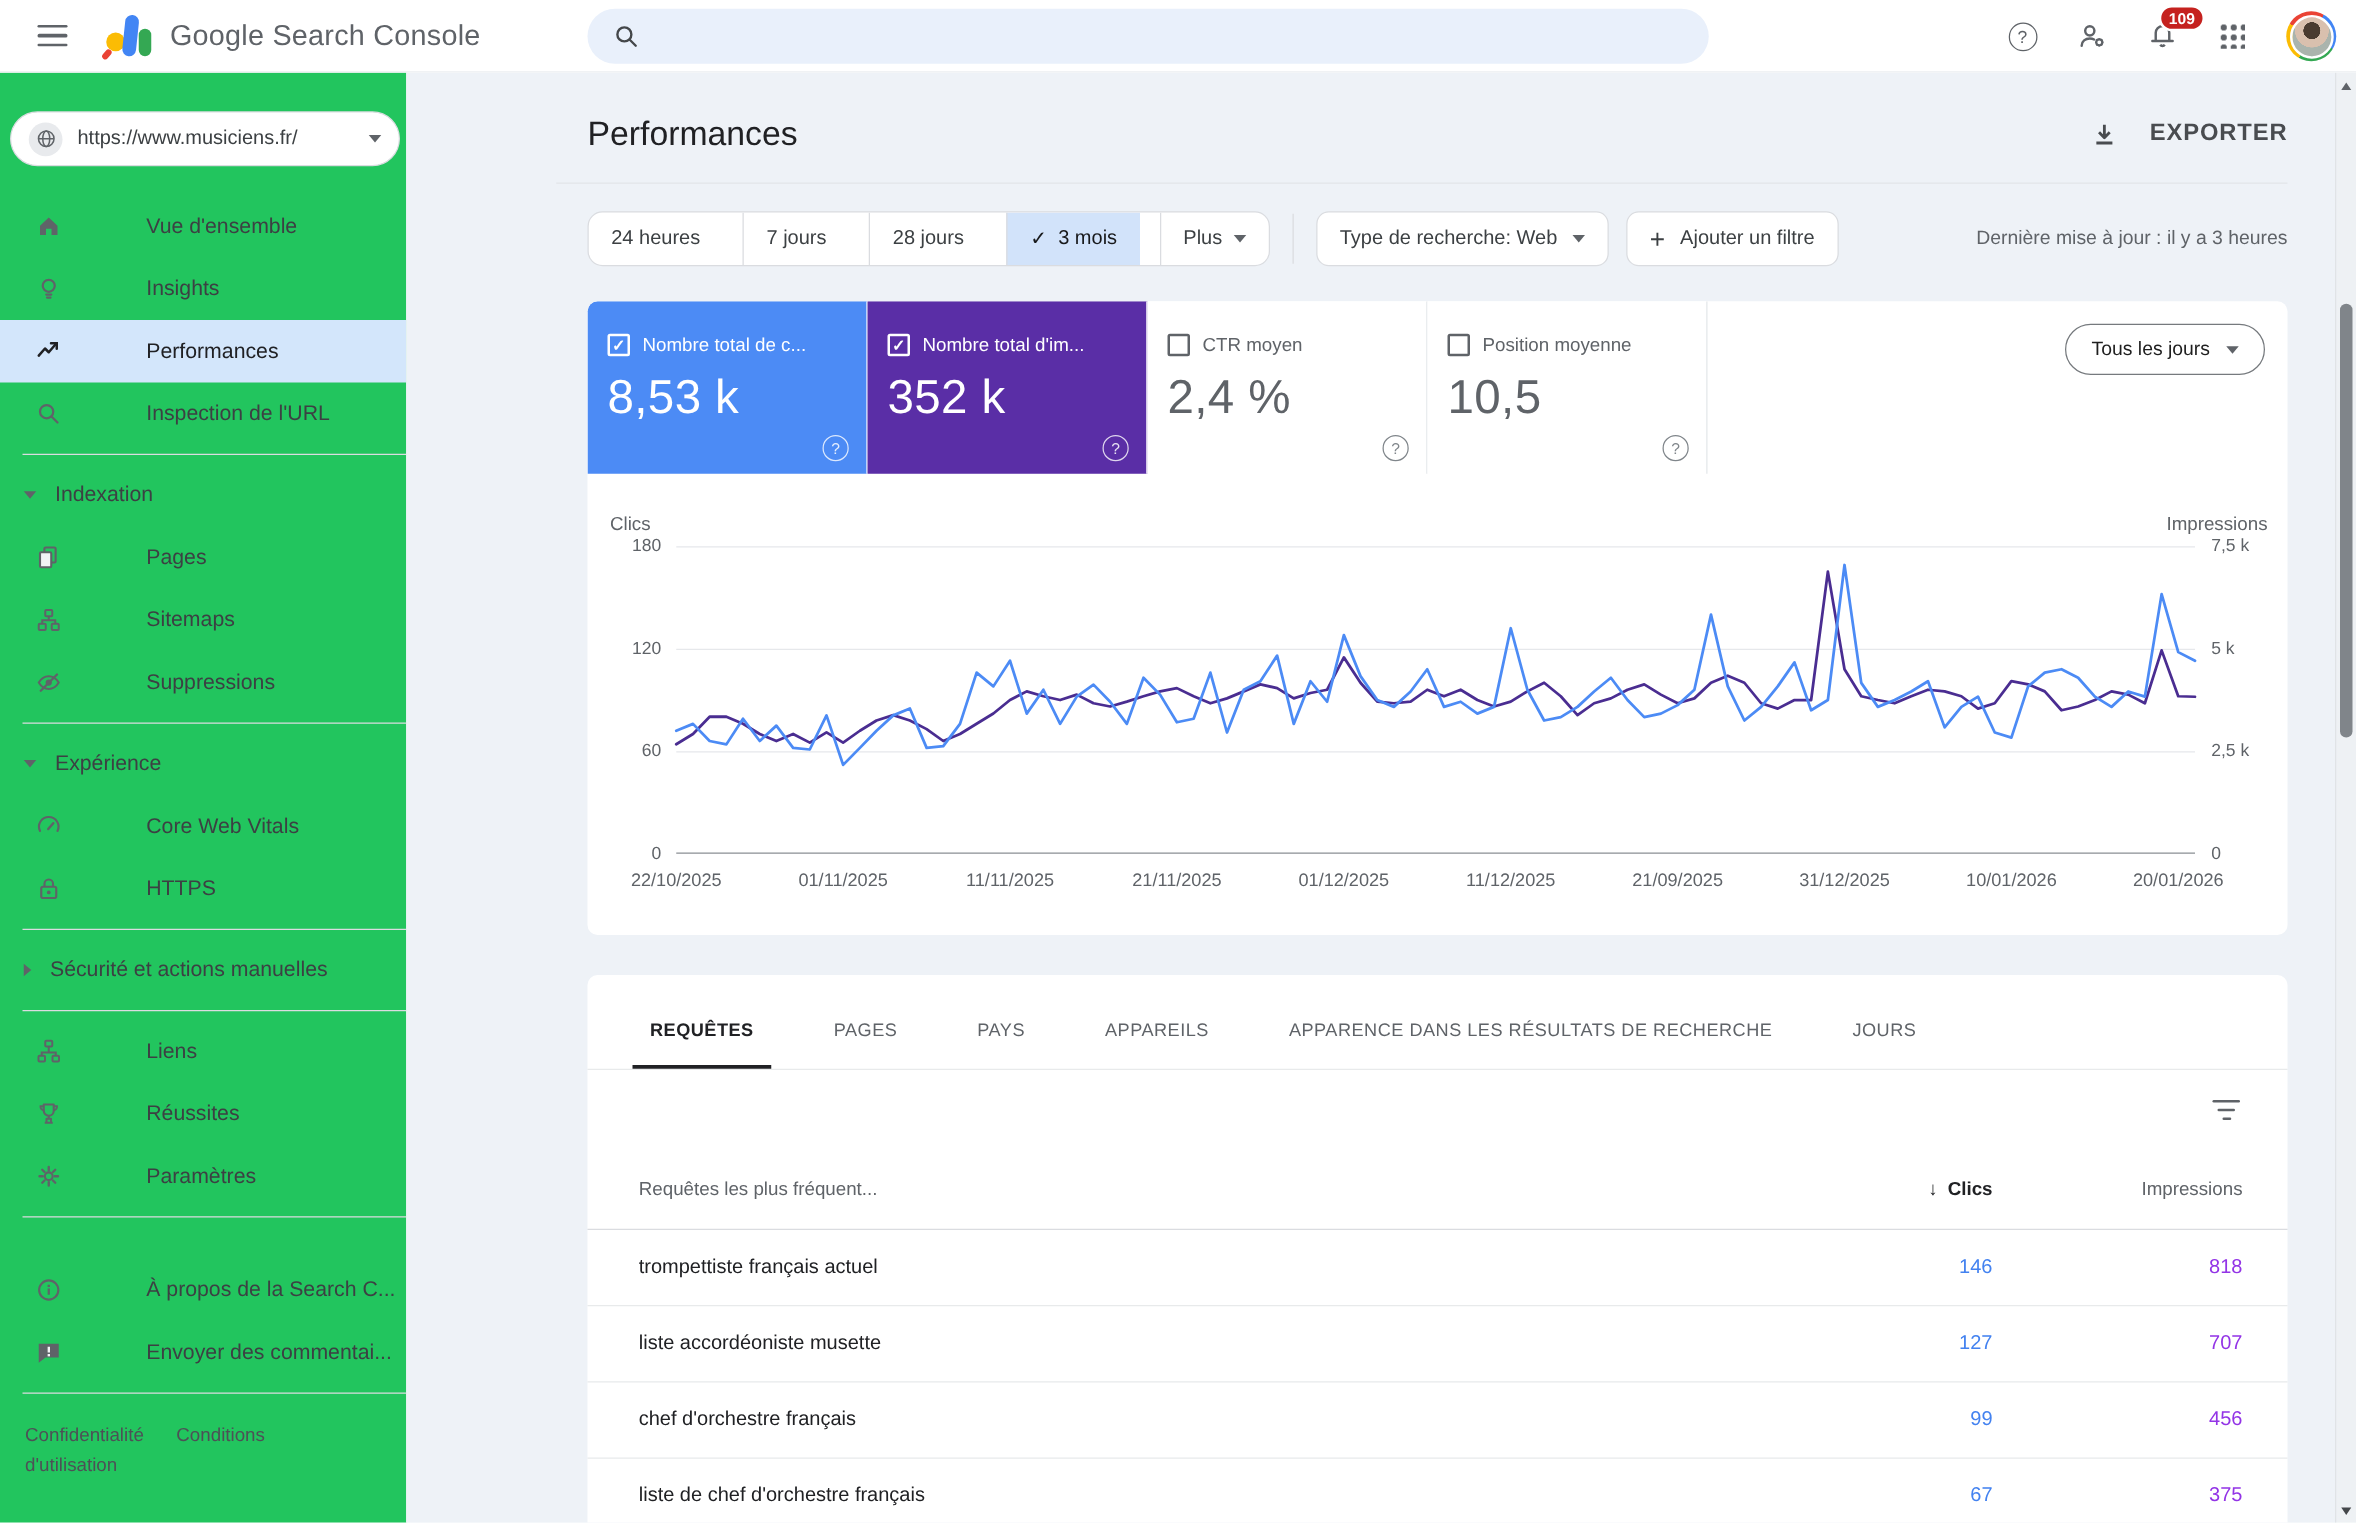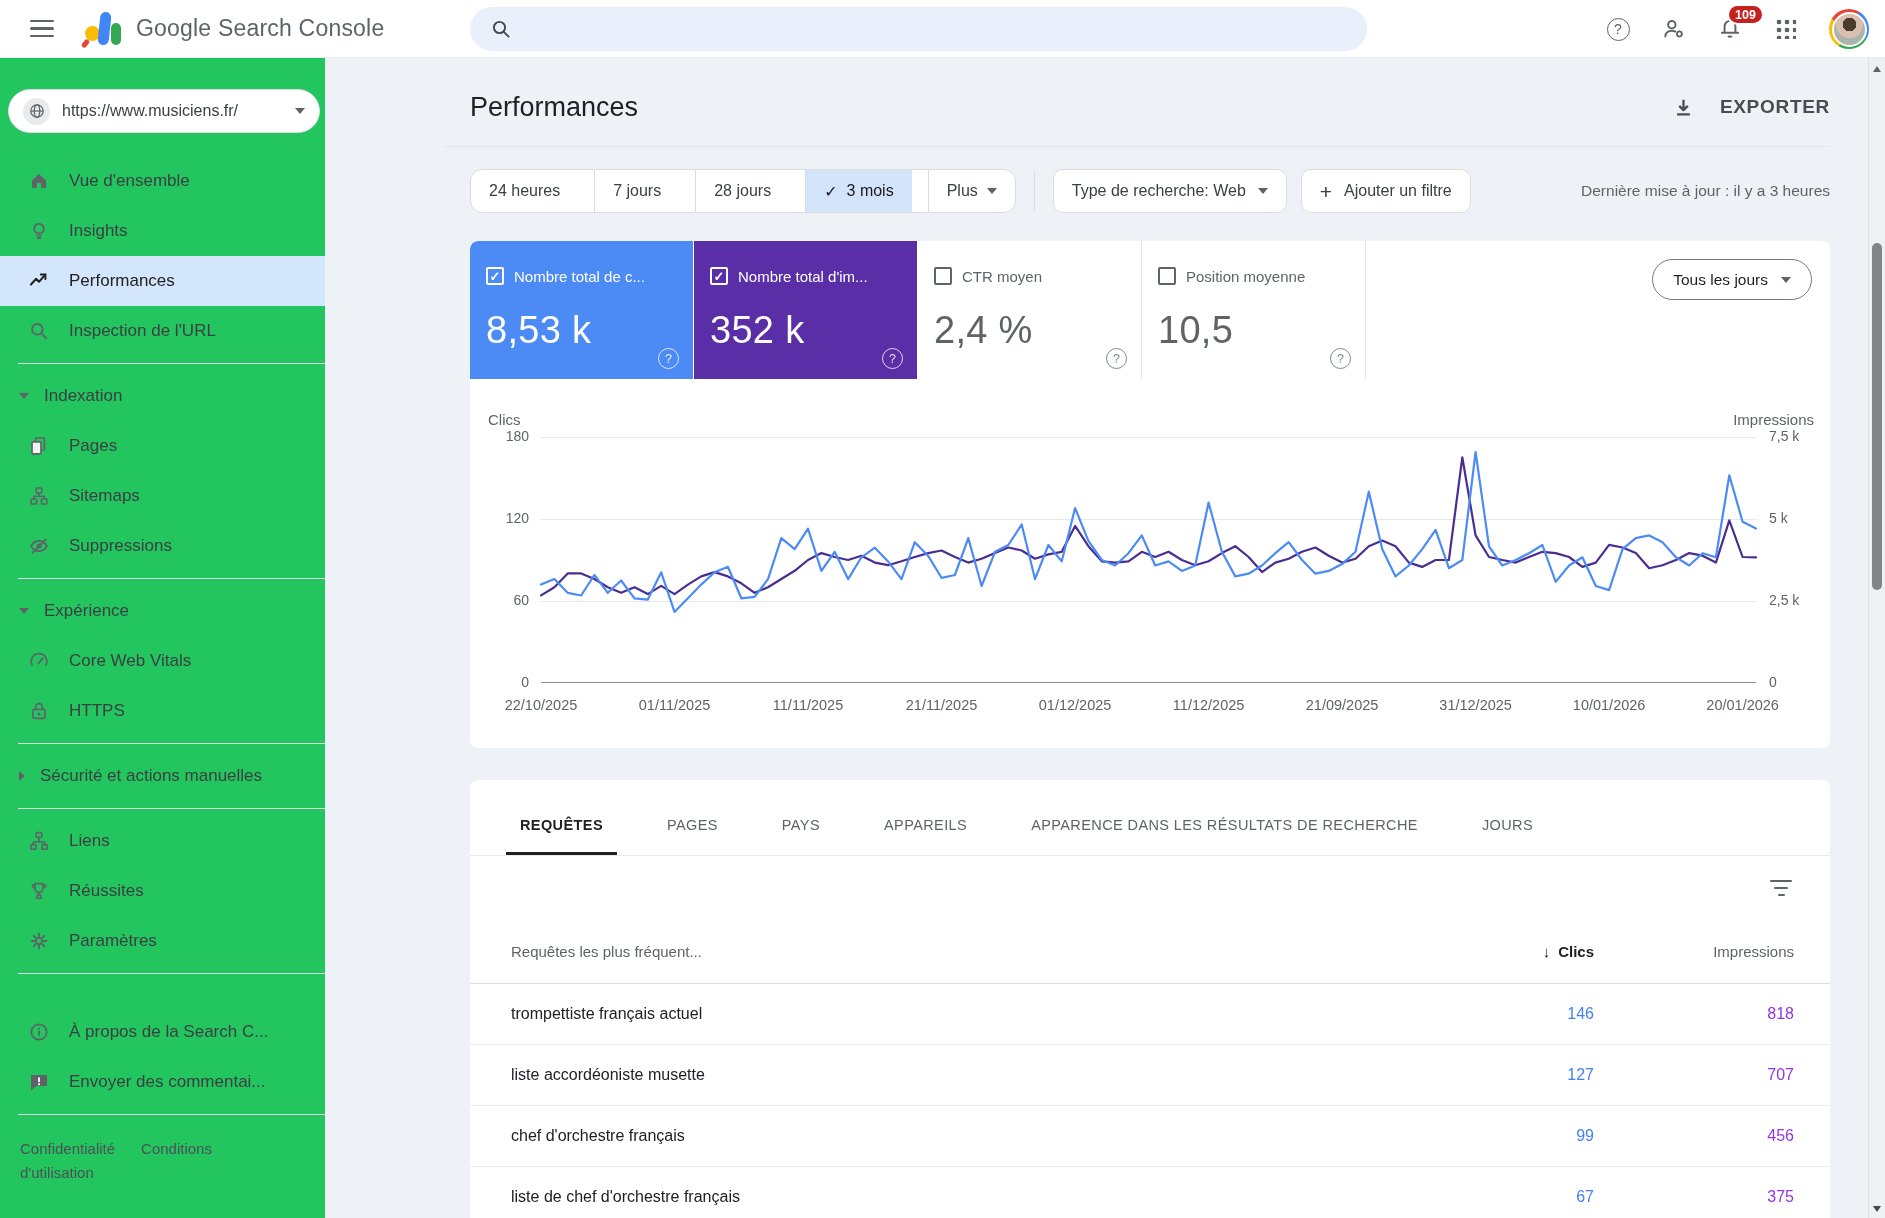--- a/index.html
+++ b/index.html
@@ -43,21 +43,21 @@
 
   
   .sidebar { position:absolute; left:0; top:58px; width:325px; height:1160px; background:#22c55e; overflow:hidden; }
   .prop-pill { margin:31px 6px 0 8px; width:312px; height:44px; background:#fff; border:1px solid #dadce0;
                border-radius:22px; display:flex; align-items:center; padding:0 14px; cursor:pointer; }
   .prop-globe { width:27px; height:27px; border-radius:50%; background:#e8eaed; display:flex;
                 align-items:center; justify-content:center; }
   .prop-pill .url { margin-left:12px; font-size:16px; color:#3c4043; flex:1; white-space:nowrap;
                     overflow:hidden; text-overflow:ellipsis; }
   .nav { margin-top:23px; }
-  .nav-item { height:50px; display:flex; align-items:center; padding-left:28px; cursor:pointer; }
+  .nav-item { height:50px; display:flex; align-items:center; padding-left:28px; cursor:pointer;gap:48px; }
   .nav-item .lbl { margin-left:19px; font-size:17px; color:#3c4043; white-space:nowrap; }
   .nav-item.active { background:#d3e6fb; }
   .nav-item.active .lbl { color:#202124; }
   .nav-section { height:50px; display:flex; align-items:center; padding-left:19px; cursor:pointer; }
   .nav-section .lbl { margin-left:15px; font-size:17px; color:#3c4043; white-space:nowrap; }
   .sb-divider { border:none; border-top:1px solid #dadce0; margin:7px 0 7px 18px; }
   .caret-down { width:0; height:0; border-left:5px solid transparent; border-right:5px solid transparent;
                 border-top:6px solid #5f6368; display:inline-block; }
   .caret-right { width:0; height:0; border-top:5px solid transparent; border-bottom:5px solid transparent;
                  border-left:6px solid #5f6368; display:inline-block; }
@@ -95,21 +95,21 @@
                  background:#fff; border-right:1px solid #e4e7ea; }
   .metric-card.colored { border-right:1px solid #fff; }
   .metric-card:first-child { border-top-left-radius:8px; }
   .metric-card .top { display:flex; align-items:center; gap:10px; }
   .metric-checkbox { width:18px; height:18px; border:2px solid #5f6368; border-radius:2px; flex:none;
                      display:flex; align-items:center; justify-content:center; font-size:13px; font-weight:bold; color:transparent; }
   .metric-card.colored .metric-checkbox { border-color:#fff; }
   .metric-checkbox.checked { color:#fff; }
   .metric-card .mlabel { font-size:15px; color:#5f6368; white-space:nowrap; overflow:hidden; }
   .metric-card.colored .mlabel { color:#fff; }
-  .metric-card .mvalue { margin-top:24px; font-size:38px; color:#5f6368; letter-spacing:0.3px; }
+  .metric-card .mvalue { margin-top:12px; font-size:38px; color:#5f6368; letter-spacing:0.3px; }
   .metric-card.colored .mvalue { color:#fff; }
   .card-help { position:absolute; right:14px; bottom:10px; width:21px; height:21px; border-radius:50%;
                border:1.6px solid #80868b; color:#80868b; display:flex; align-items:center;
                justify-content:center; font-size:12.5px; }
   .metric-card.colored .card-help { border-color:rgba(255,255,255,0.8); color:rgba(255,255,255,0.85); }
   .granularity-btn { position:absolute; right:18px; top:18px; height:41px; border:1px solid #767a7e; border-radius:21px;
                      background:#fff; display:flex; align-items:center; gap:13px; padding:0 20px;
                      font-size:15.5px; color:#1f1f1f; cursor:pointer; }
 
   .plot { position:absolute; left:71px; top:196px; width:1215px; height:246px; }

